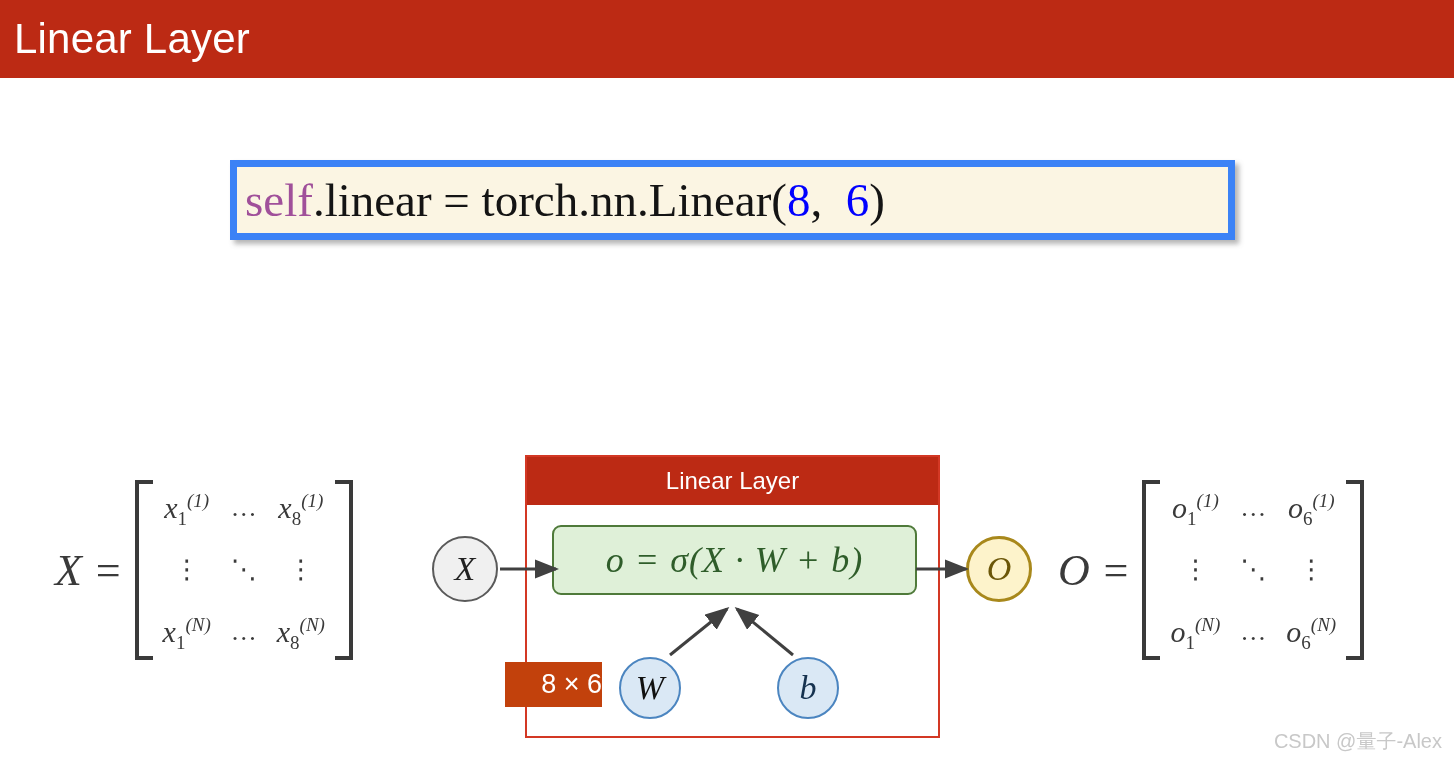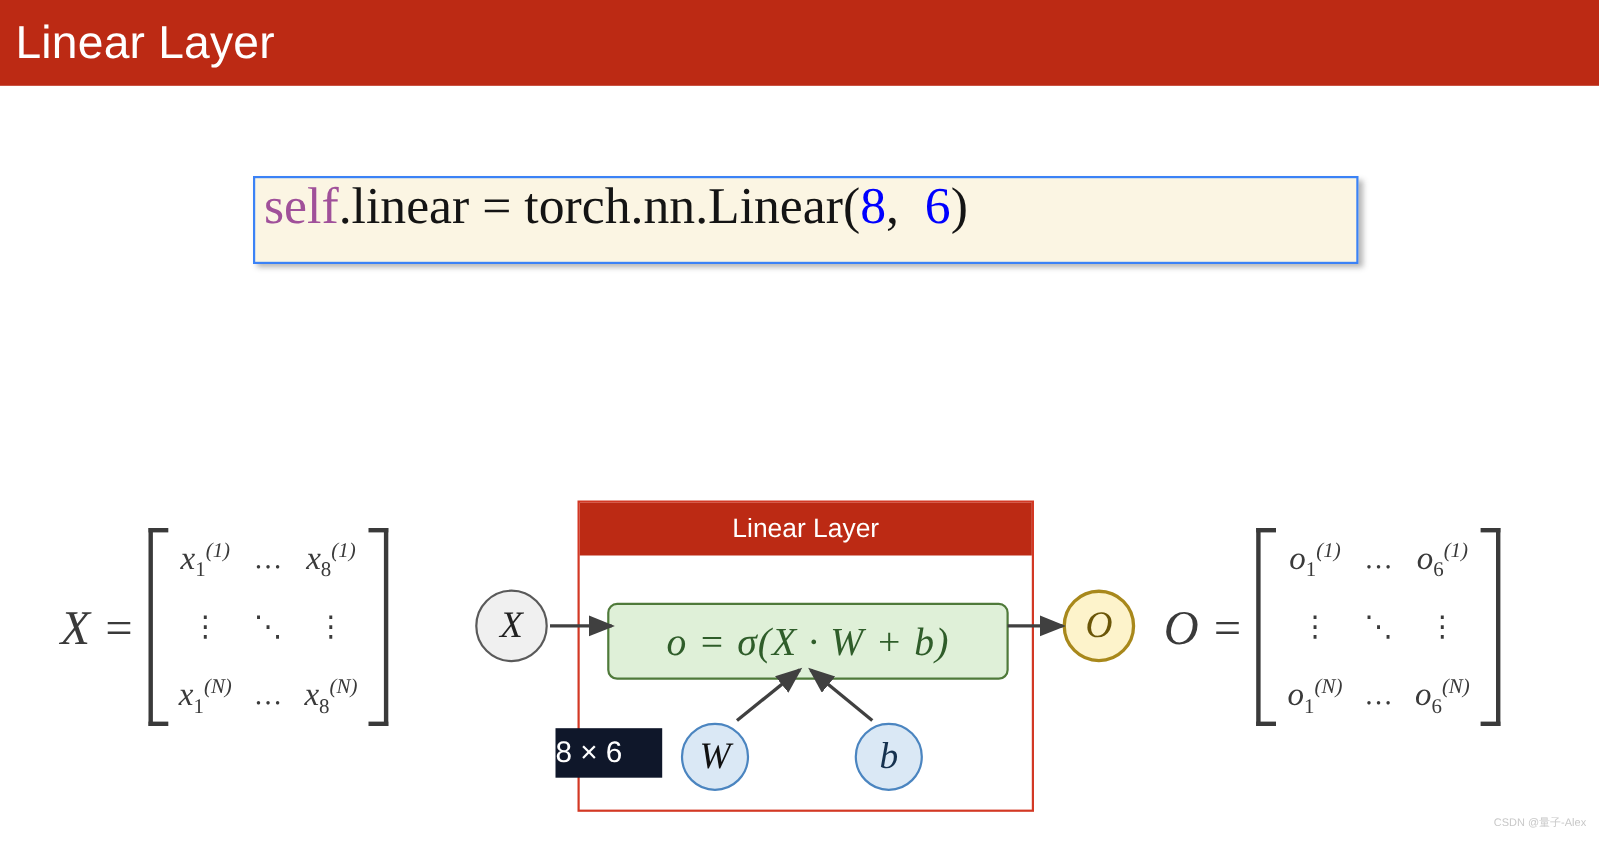--- a/index.html
+++ b/index.html
@@ -37,25 +37,25 @@
   }
 
   
   #code-block {
     position: absolute;
     left: 230px;
     top: 160px;
     width: 1005px;
     height: 80px;
     background: #fbf5e3;
-    border: 2px solid #3b82f6;
+    border: 7px solid #3b82f6;
     box-shadow: 4px 4px 5px rgba(90,90,90,0.45);
     box-sizing: border-box;
     display: flex;
-    align-items: flex-start;
+    align-items: center;
   }
   #code-line {
     font-family: "Liberation Serif", serif;
     font-size: 47px;
     line-height: 52px;
     white-space: pre;
     padding-left: 8px;
     color: #111111;
   }
   .tok-self   { color: #a0509a; }
@@ -153,21 +153,21 @@
     color: #ffffff;
     font-size: 24px;
     line-height: 48px;
     text-align: center;
     font-family: "Liberation Sans", sans-serif;
     box-sizing: border-box;
   }
   #formula-box {
     position: absolute;
     left: 25px;
-    top: 91px;
+    top: 68px;
     width: 365px;
     height: 70px;
     background: #dff0d8;
     border: 2px solid #4f7a3a;
     border-radius: 9px;
     box-sizing: border-box;
     display: flex;
     align-items: center;
     justify-content: center;
     text-align: center;
@@ -206,26 +206,26 @@
     border: 2px solid #4b85c0;
     font-size: 34px;
     color: #16324f;
   }
   #shape-badge {
     position: absolute;
     left: -22px;
     top: 205px;
     width: 97px;
     height: 45px;
-    background: #0f172a;
+    background: #c2410c;
     color: #ffffff;
     font-family: "Liberation Sans", sans-serif;
     font-size: 27px;
     line-height: 45px;
-    text-align: left;
+    text-align: right;
     box-sizing: border-box;
   }
 
   #node-x {
     position: absolute;
     left: 432px; top: 536px;
     width: 66px; height: 66px;
     background: #f0f0f0;
     border: 2px solid #5a5a5a;
     font-size: 34px;
@@ -248,21 +248,21 @@
     height: 765px;
     pointer-events: none;
   }
 
   
   #watermark {
     position: absolute;
     right: 12px;
     bottom: 10px;
     font-family: "Liberation Sans", sans-serif;
-    font-size: 10px;
+    font-size: 20px;
     color: #c8c8c8;
     white-space: nowrap;
   }
 </style>
 </head>
 <body>
 
 <div id="slide-header">
   <div id="slide-title">Linear Layer</div>
 </div>

